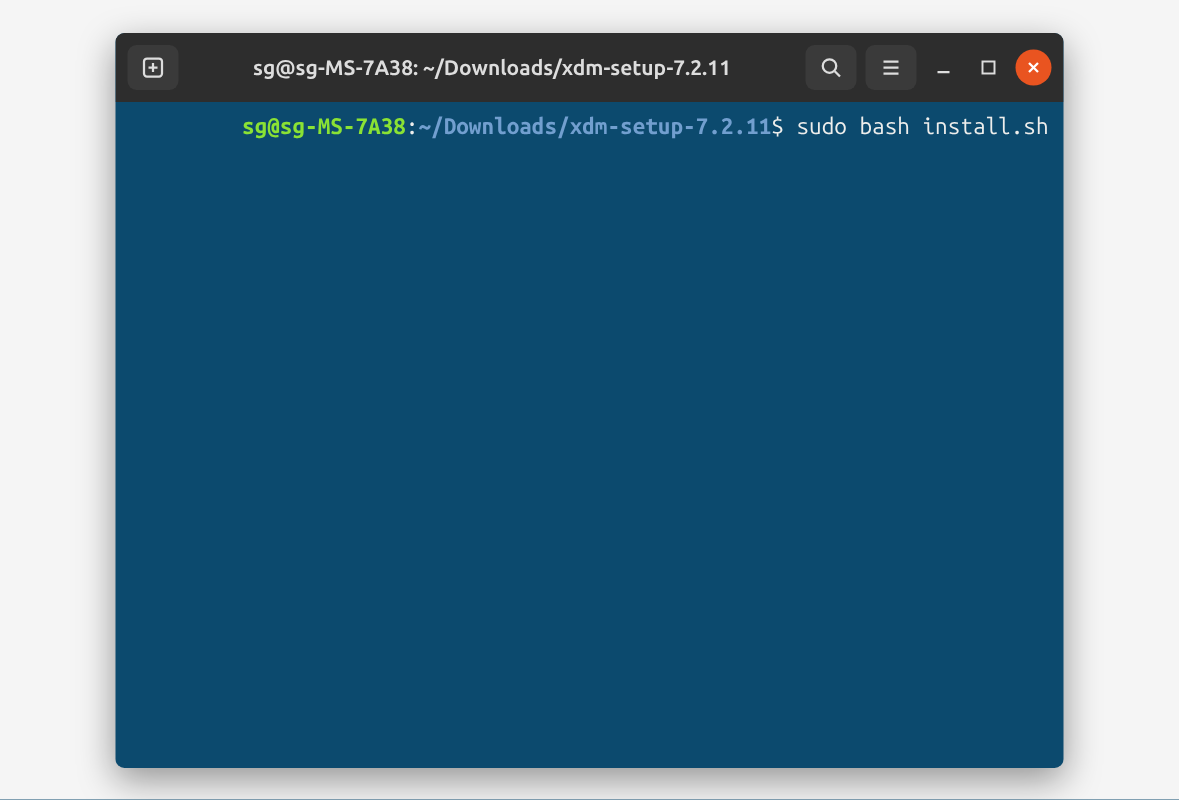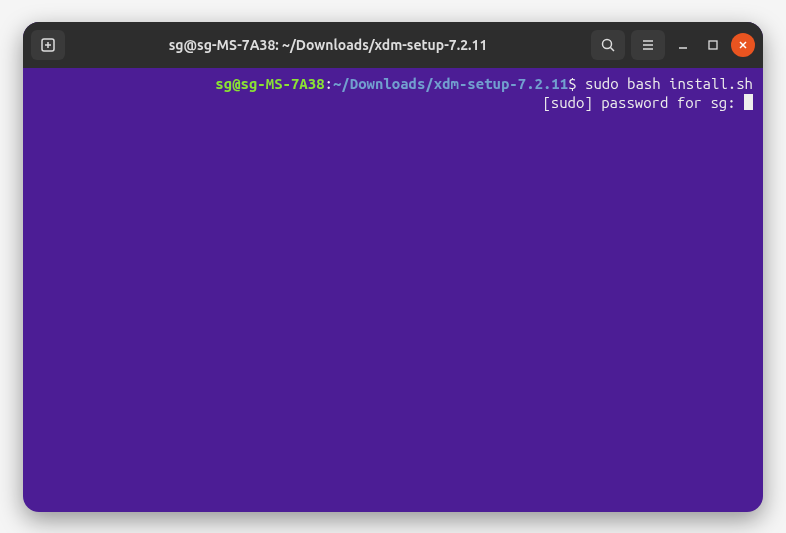--- a/index.html
+++ b/index.html
@@ -10,24 +10,24 @@
     body {
       background: #f5f5f5;
       font-family: "Ubuntu Mono", monospace;
       display: flex;
       justify-content: center;
       align-items: center;
       width: 786px;
       height: 533px;
     }
     .terminal-window {
-      width: 740px;
+      width: 632px;
       height: 490px;
-      background: #4c1d95;
-      border-radius: 16px;
+      background: #0c4a6e;
+      border-radius: 6px;
       overflow: hidden;
       box-shadow: 0 8px 24px rgba(0,0,0,0.4);
     }
     .titlebar {
       height: 46px;
       background: #2d2d2d;
       display: flex;
       align-items: center;
       padding: 0 8px;
       gap: 4px;
@@ -159,15 +159,14 @@
       <div class="win-btn close">
         <svg viewBox="0 0 12 12">
           <line x1="3" y1="3" x2="9" y2="9" stroke="currentColor" stroke-width="1.5"></line>
           <line x1="9" y1="3" x2="3" y2="9" stroke="currentColor" stroke-width="1.5"></line>
         </svg>
       </div>
     </div>
   </div>
   <div class="terminal-body">
     <div class="prompt-line"><span class="prompt-user">sg@sg-MS-7A38</span><span class="prompt-colon">:</span><span class="prompt-path">~/Downloads/xdm-setup-7.2.11</span><span class="prompt-dollar">$</span><span> </span><span class="command">sudo bash install.sh</span></div>
-    <div class="output-line"><span>[sudo] password for sg: </span><span class="cursor"></span></div>
   </div>
 </div>
 
 </body></html>

